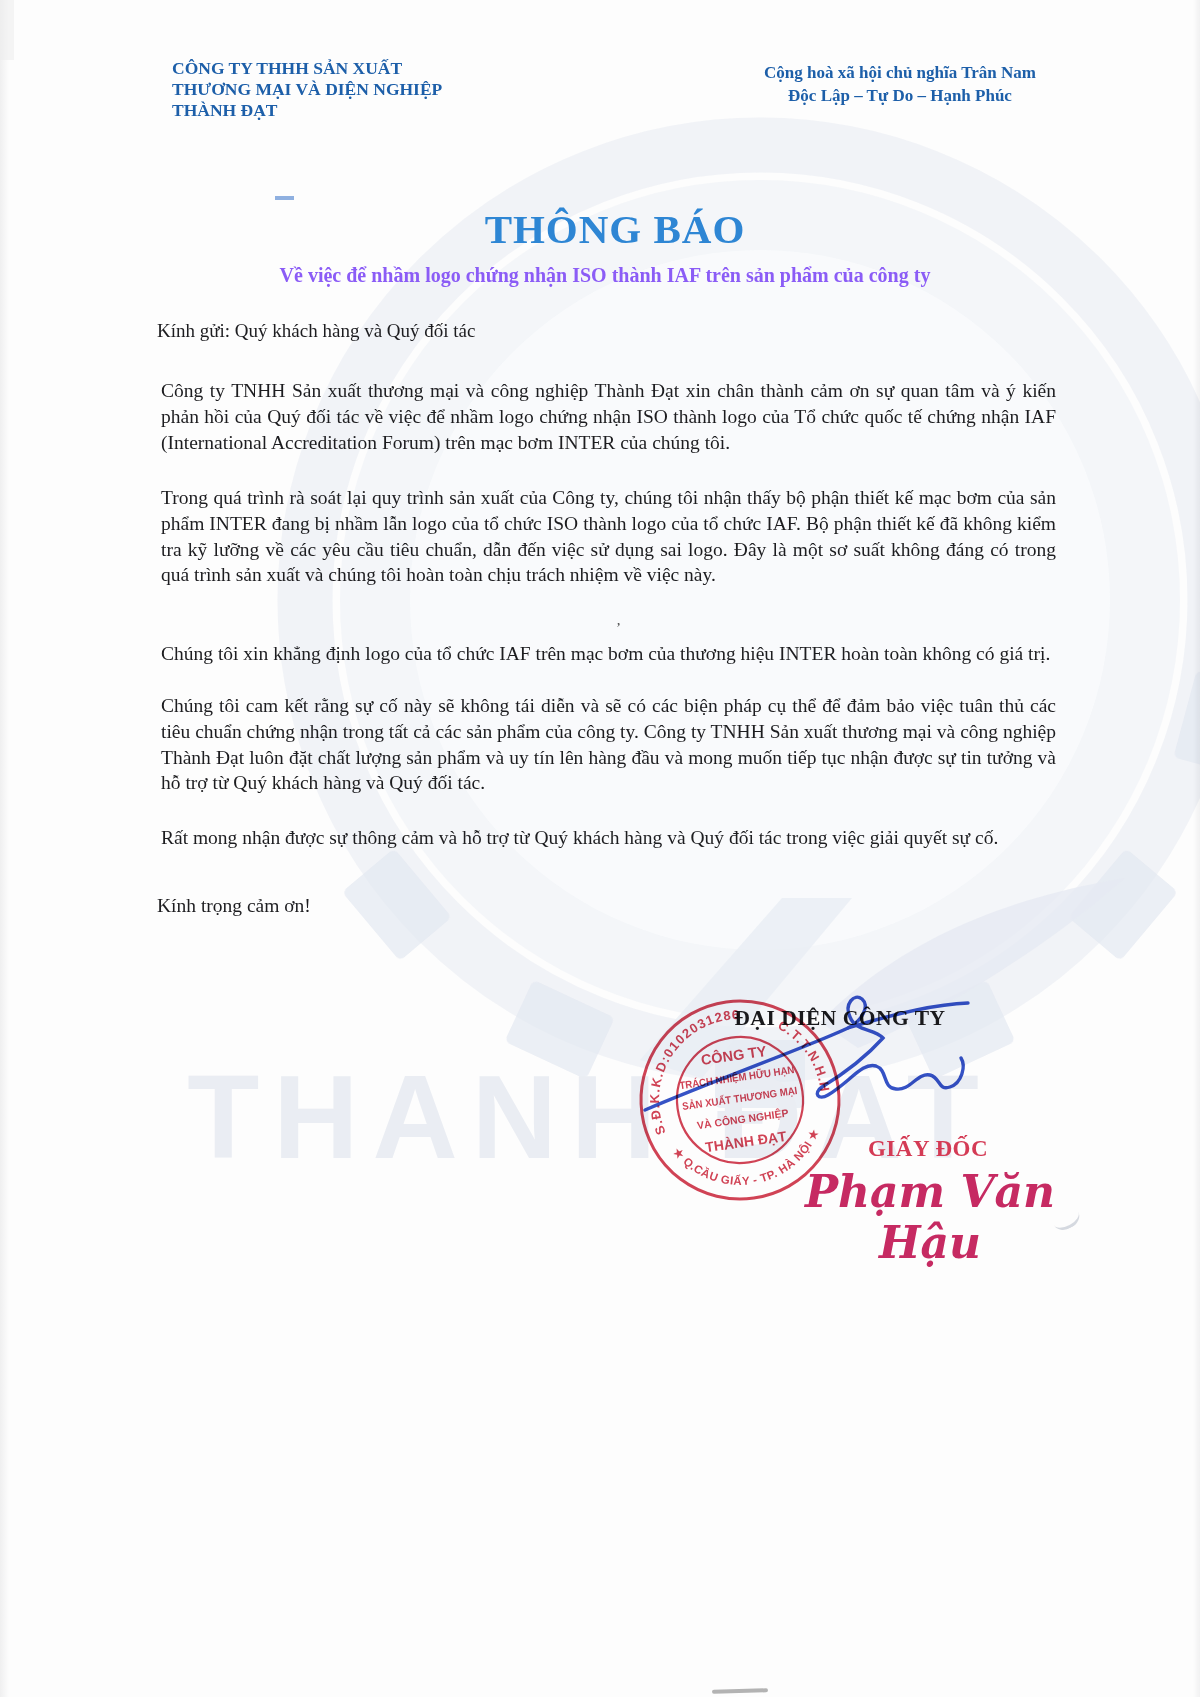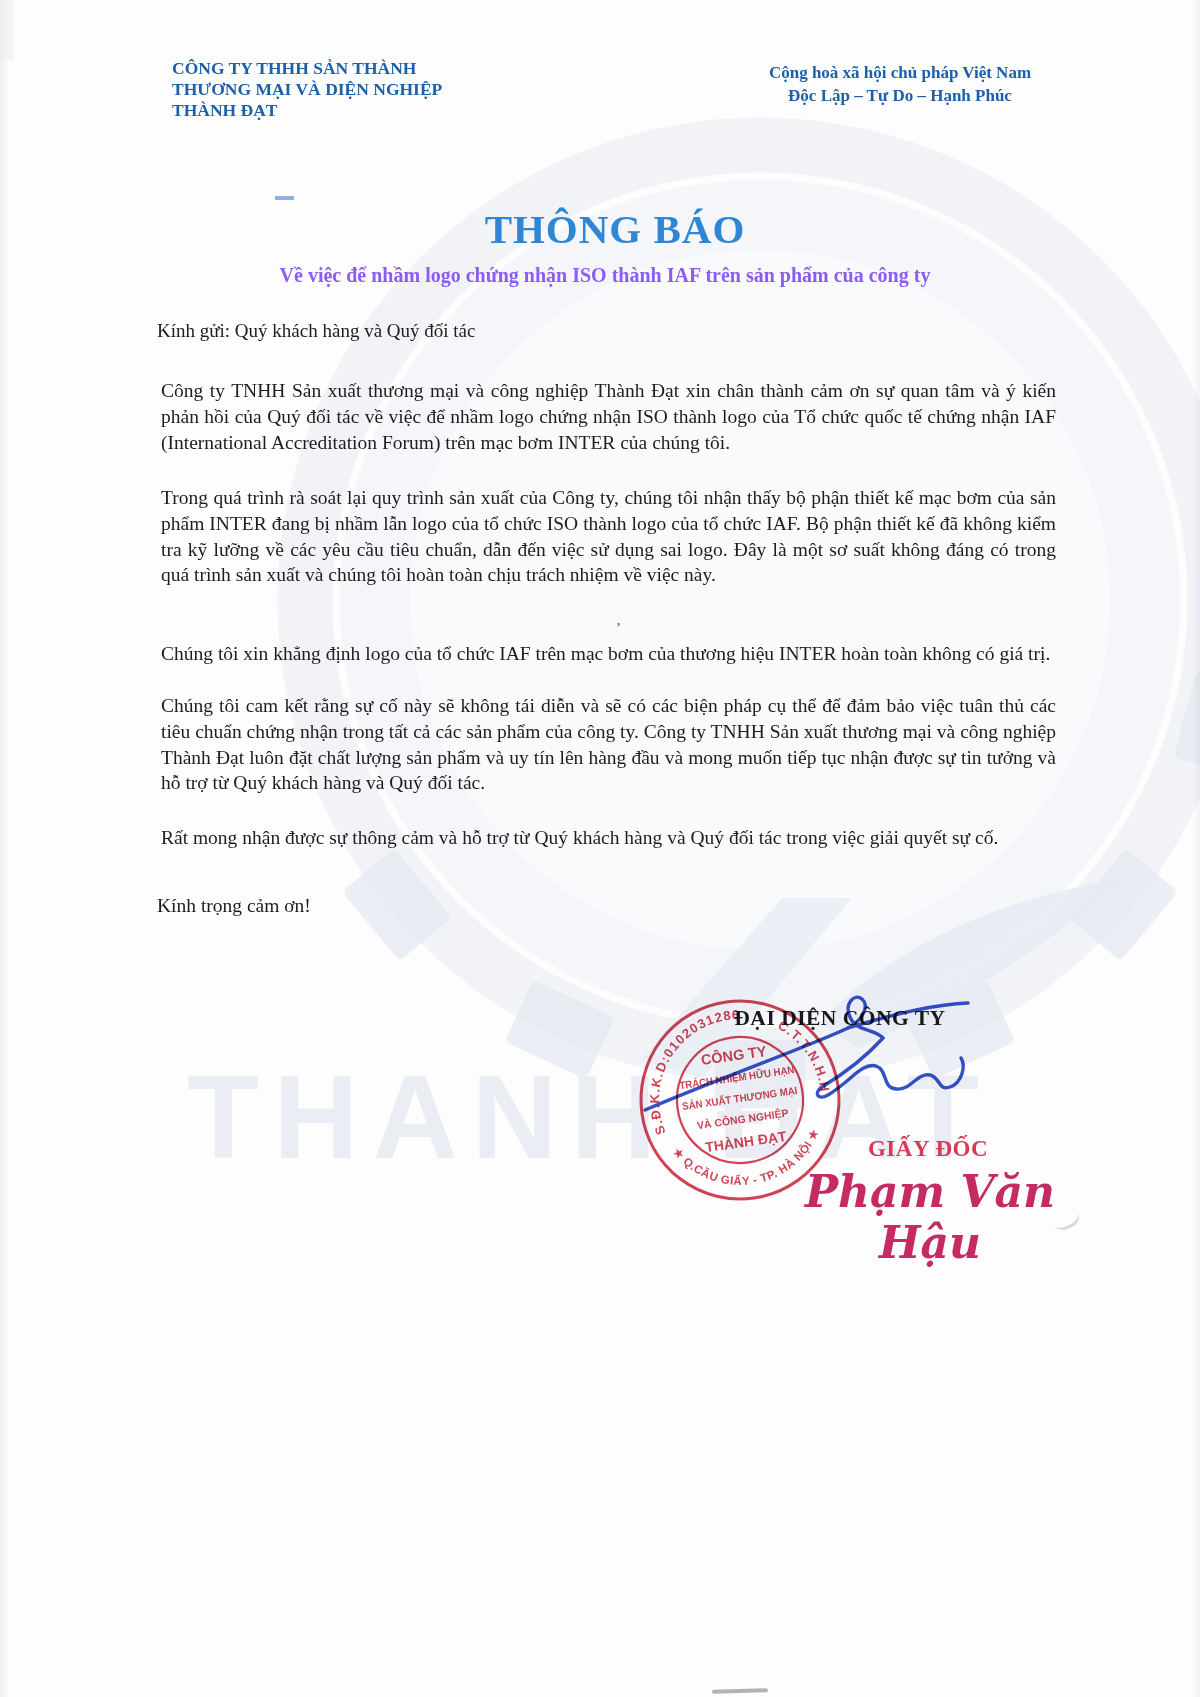--- a/index.html
+++ b/index.html
@@ -96,26 +96,26 @@
   </svg>
 
   <div class="edge-left"></div>
   <div class="edge-right"></div>
   <div class="corner-tl"></div>
   <div class="smudge-bottom"></div>
   <div class="doodle"></div>
   <span class="stray-mark">’</span>
 
   <div class="company-header">
-    <div>CÔNG TY THHH SẢN THÀNH</div>
+    <div>CÔNG TY THHH SẢN XUẤT</div>
     <div>THƯƠNG MẠI VÀ DIỆN NGHIỆP</div>
     <div>THÀNH ĐẠT</div>
   </div>
   <div class="national-header">
-    <div>Cộng hoà xã hội chủ pháp Việt Nam</div>
+    <div>Cộng hoà xã hội chủ nghĩa Trân Nam</div>
     <div>Độc Lập – Tự Do – Hạnh Phúc</div>
   </div>
   <div class="header-dash"></div>
 
   <div class="doc-title">THÔNG BÁO</div>
   <div class="doc-subject">Về việc để nhầm logo chứng nhận ISO thành IAF trên sản phẩm của công ty</div>
 
   <div class="greeting">Kính gửi: Quý khách hàng và Quý đối tác</div>
   <p class="para" style="top:374px">Công ty TNHH Sản xuất thương mại và công nghiệp Thành Đạt xin chân thành cảm ơn sự quan tâm và ý kiến phản hồi của Quý đối tác về việc để nhầm logo chứng nhận ISO thành logo của Tổ chức quốc tế chứng nhận IAF (International Accreditation Forum) trên mạc bơm INTER của chúng tôi.</p>
   <p class="para" style="top:481px">Trong quá trình rà soát lại quy trình sản xuất của Công ty, chúng tôi nhận thấy bộ phận thiết kế mạc bơm của sản phẩm INTER đang bị nhầm lẫn logo của tổ chức ISO thành logo của tổ chức IAF. Bộ phận thiết kế đã không kiểm tra kỹ lưỡng về các yêu cầu tiêu chuẩn, dẫn đến việc sử dụng sai logo. Đây là một sơ suất không đáng có trong quá trình sản xuất và chúng tôi hoàn toàn chịu trách nhiệm về việc này.</p>

